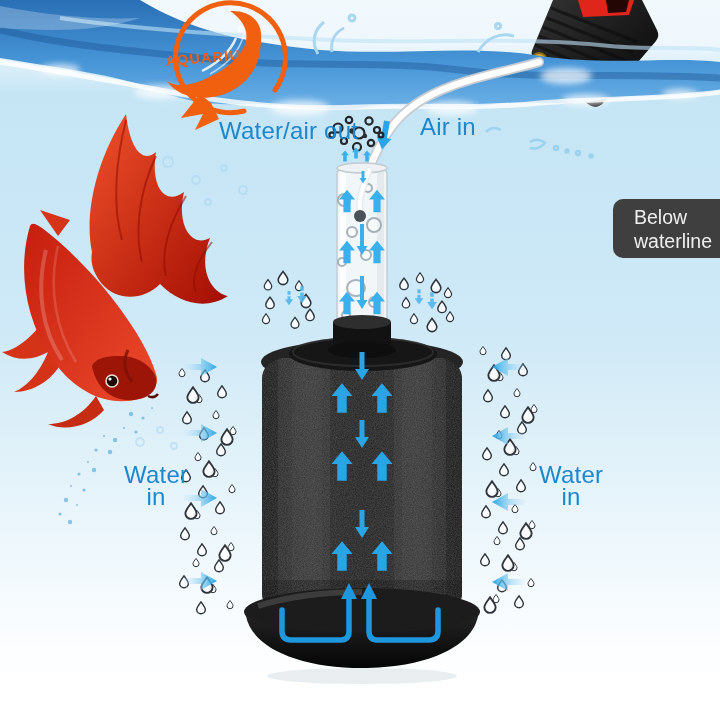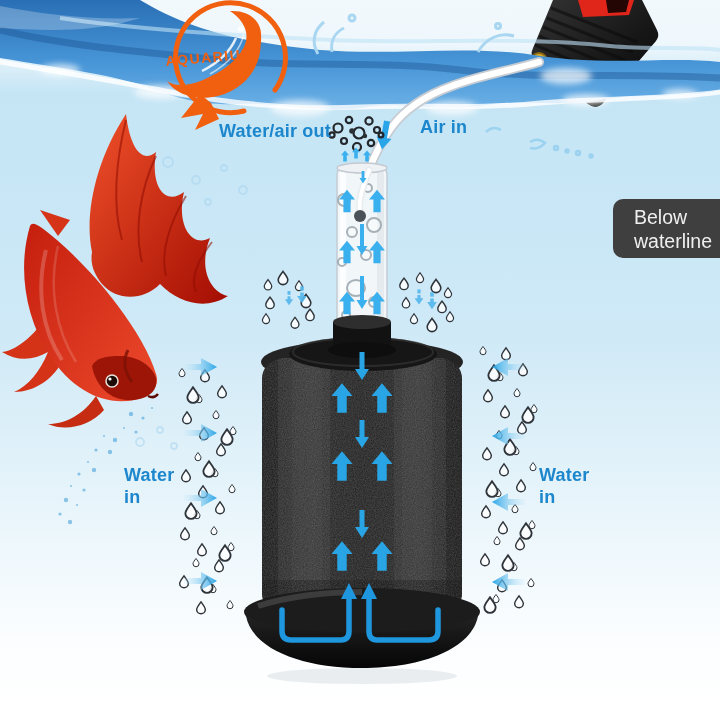--- a/index.html
+++ b/index.html
@@ -3,24 +3,24 @@
 <meta charset="utf-8">
 <style>
   html,body{margin:0;padding:0;}
   #stage{
     position:relative;width:720px;height:720px;overflow:hidden;
     background:linear-gradient(180deg,#f2f9fd 0%,#eef7fc 6%,#c5e5f5 13%,#c9e7f6 30%,#cfe9f7 46%,#e0f1f9 63%,#f1f9fd 79%,#fdfeff 91%,#ffffff 100%);
     font-family:"Liberation Sans", sans-serif;
   }
   #scene{position:absolute;left:0;top:0;}
   .label{
-    position:absolute;font-weight:bold;color:#1d87cd;
-    font-size:18px;line-height:22px;letter-spacing:.2px;white-space:nowrap;
+    position:absolute;font-weight:normal;color:#1d87cd;
+    font-size:24px;line-height:22px;letter-spacing:.2px;white-space:nowrap;
   }
-  .label.center{text-align:left;white-space:normal;}
+  .label.center{text-align:center;white-space:normal;}
   #badge{
     position:absolute;left:613px;top:199px;width:150px;height:59px;
     background:#3f3f3f;border-radius:10px;color:#efefef;
     font-size:19.5px;line-height:24px;padding:6px 0 0 21px;box-sizing:border-box;
     font-weight:normal;
   }
 </style>
 </head>
 <body>
 

